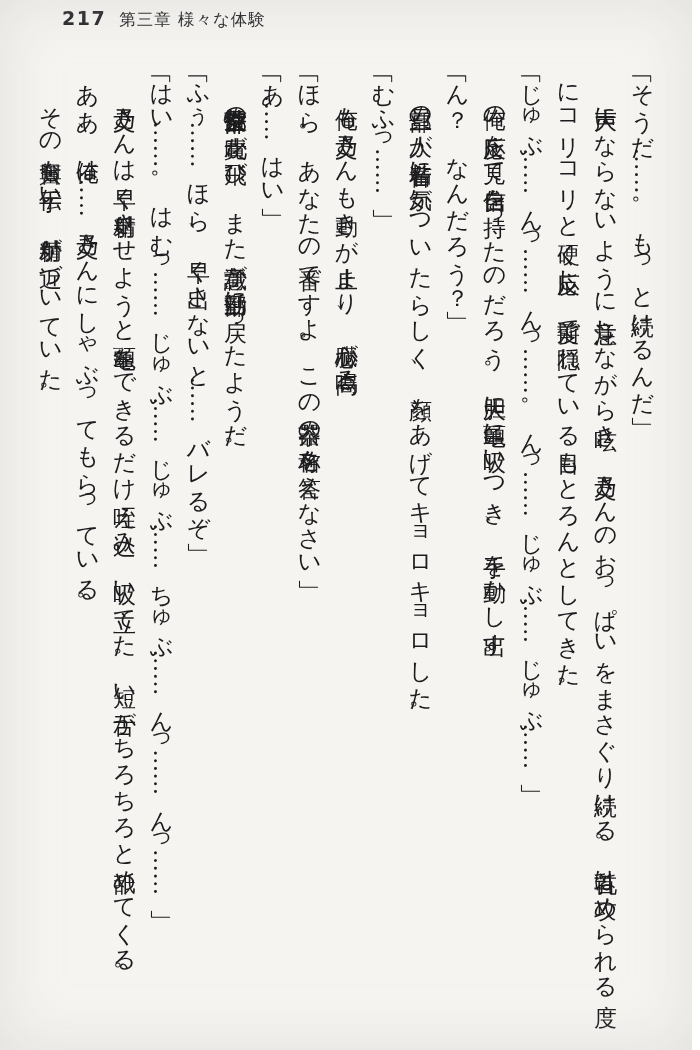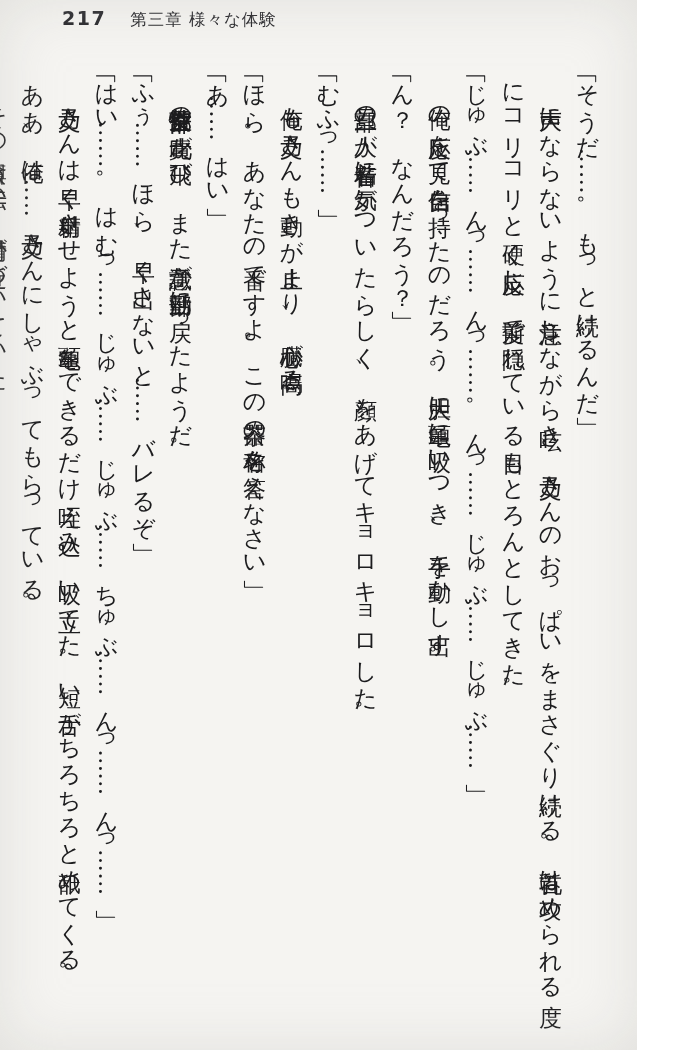--- a/index.html
+++ b/index.html
@@ -1,21 +1,21 @@
 <!DOCTYPE html>
 <html lang="ja"><head>
 <meta charset="utf-8">
 <style>
   html, body {
     margin: 0;
     padding: 0;
   }
   .page {
     position: relative;
-    width: 637px;
+    width: 692px;
     height: 1050px;
     background: #f5f4f1;
     overflow: hidden;
   }
   
   .page::after {
     content: "";
     position: absolute;
     inset: 0;
     pointer-events: none;
@@ -29,21 +29,21 @@
     align-items: baseline;
     font-family: "DejaVu Sans", "Liberation Sans", sans-serif;
     color: #26262a;
   }
   .page-number {
     font-size: 19px;
     font-weight: 600;
     letter-spacing: 1.5px;
   }
   .chapter-title {
-    margin-left: 24px;
+    margin-left: 13px;
     font-size: 16.5px;
     font-weight: 500;
     letter-spacing: 1px;
   }
   .vtext {
     position: absolute;
     top: 68px;
     right: 31px;
     width: 634px;
     height: 941px;

